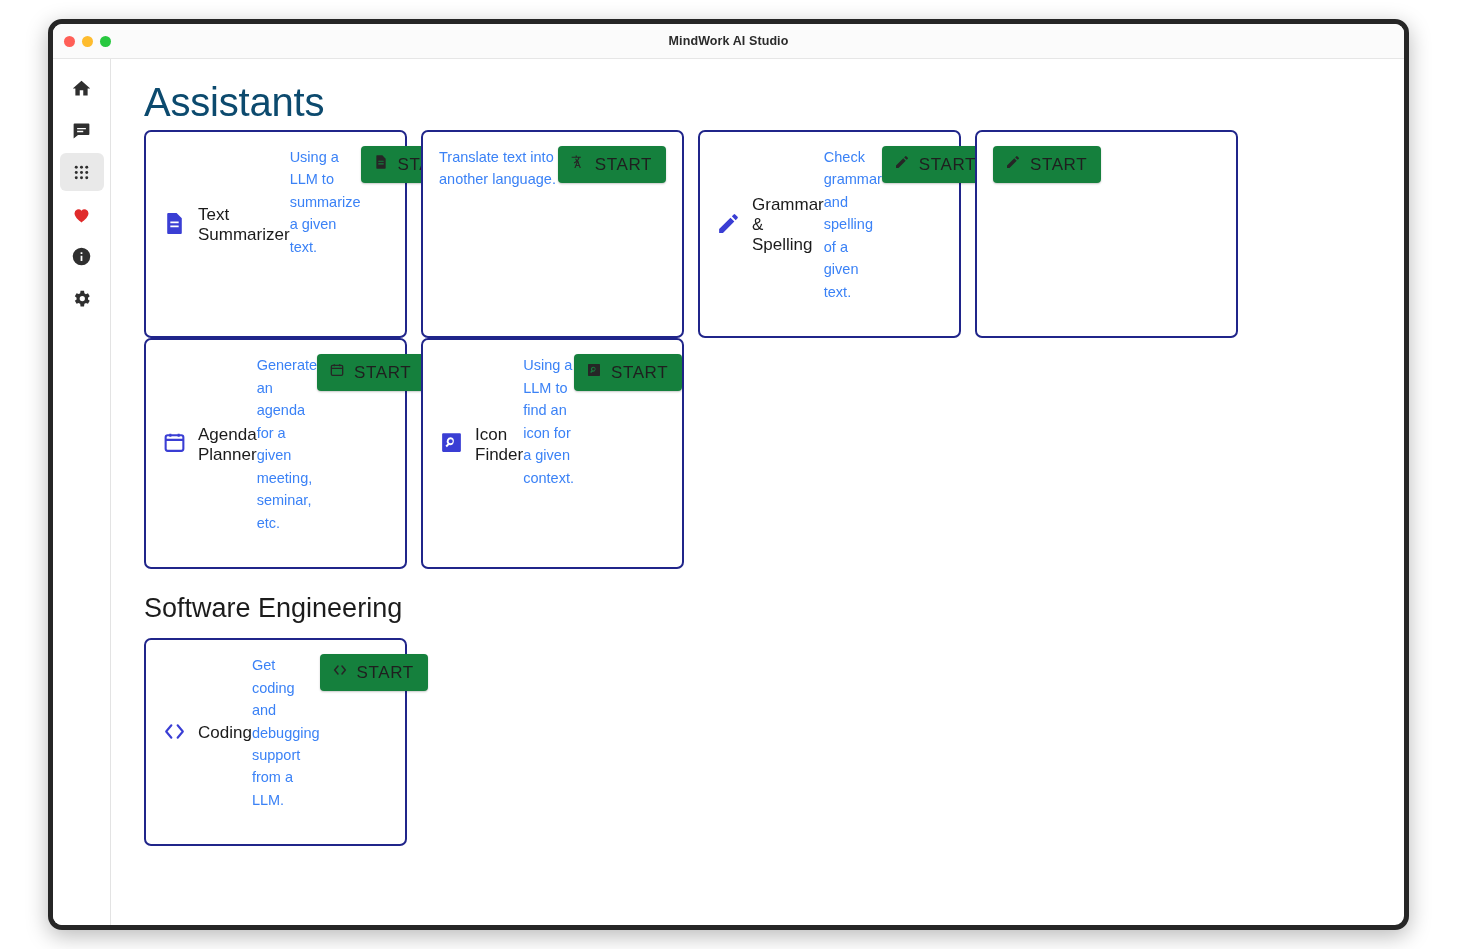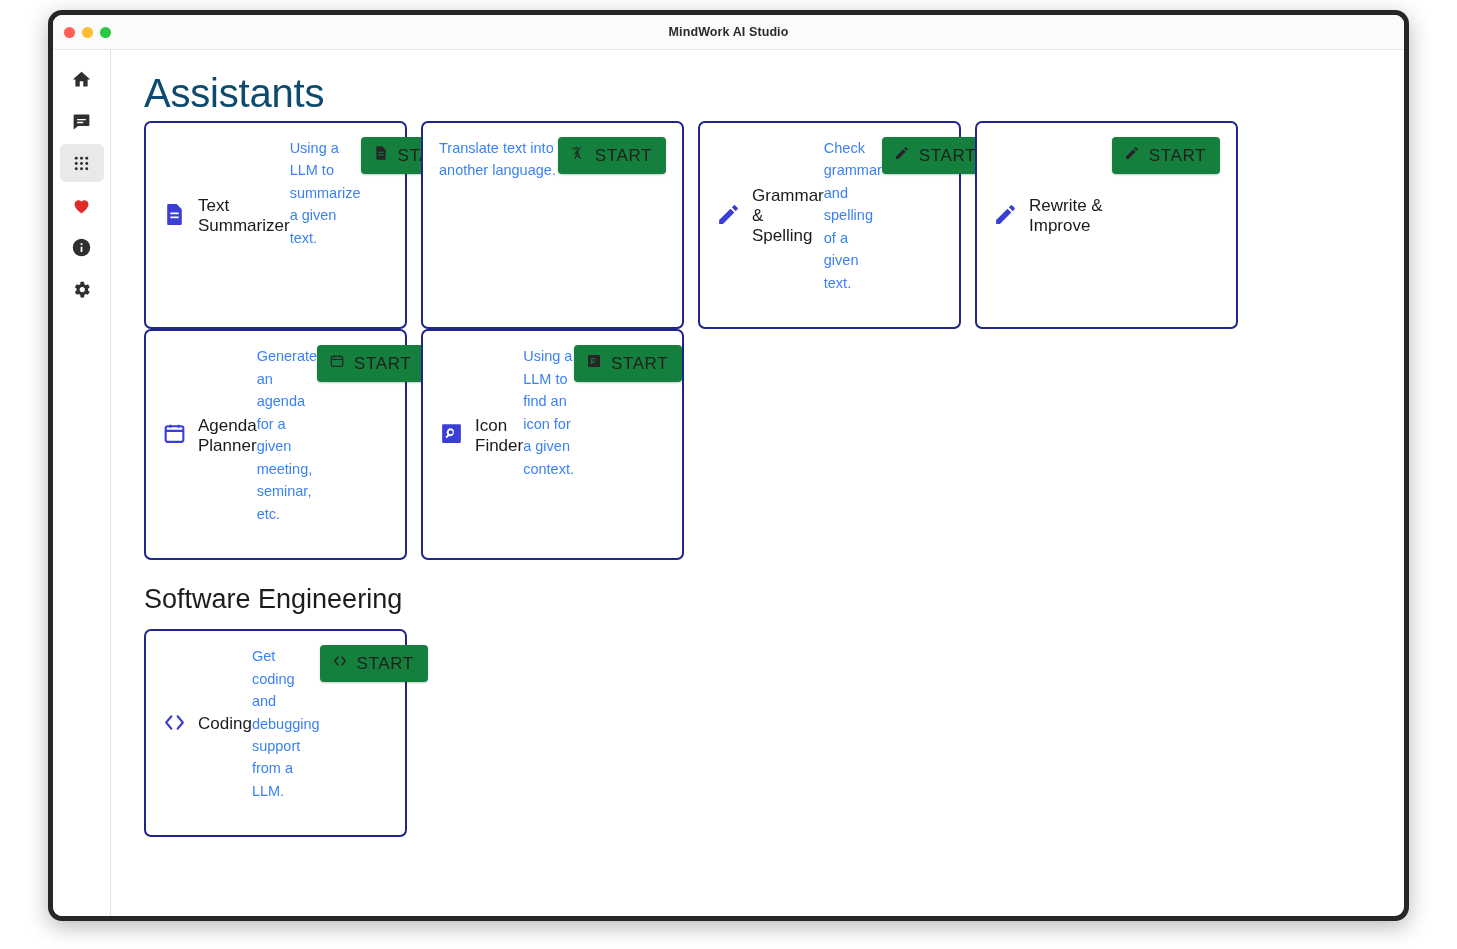--- a/index.html
+++ b/index.html
@@ -8,21 +8,21 @@
     background: #ffffff;
     width: 1457px;
     height: 949px;
     overflow: hidden;
     font-family: "Liberation Sans", sans-serif;
   }
 
   #app-window {
     position: absolute;
     left: 48px;
-    top: 10px;
+    top: 19px;
     width: 1361px;
     height: 911px;
     background: #ffffff;
     border: 5px solid #262626;
     border-radius: 14px;
     box-sizing: border-box;
     overflow: hidden;
     box-shadow: 0 6px 22px rgba(0,0,0,0.28);
   }
 
@@ -297,28 +297,20 @@
             <span class="ic">
               <svg width="16" height="16" viewBox="0 0 24 24" fill="currentColor">
                   <path d="M3 17.3V21h3.7L17.6 10.1l-3.7-3.7L3 17.3zM20.7 7a1 1 0 0 0 0-1.4l-2.3-2.3a1 1 0 0 0-1.4 0l-1.8 1.8 3.7 3.7L20.7 7z"></path>
                 </svg>
             </span>
             <span>START</span>
           </button>
         </div>
 
         <div class="card">
-          <div class="card-head">
-            <span class="ic">
-              <svg width="25" height="25" viewBox="0 0 24 24" fill="currentColor">
-                  <path d="M3 17.3V21h3.7L17.6 10.1l-3.7-3.7L3 17.3zM20.7 7a1 1 0 0 0 0-1.4l-2.3-2.3a1 1 0 0 0-1.4 0l-1.8 1.8 3.7 3.7L20.7 7z"></path>
-                </svg>
-            </span>
-            <span class="card-title">Rewrite &amp; Improve</span>
-          </div>
           <button class="start-btn">
             <span class="ic">
               <svg width="16" height="16" viewBox="0 0 24 24" fill="currentColor">
                   <path d="M3 17.3V21h3.7L17.6 10.1l-3.7-3.7L3 17.3zM20.7 7a1 1 0 0 0 0-1.4l-2.3-2.3a1 1 0 0 0-1.4 0l-1.8 1.8 3.7 3.7L20.7 7z"></path>
                 </svg>
             </span>
             <span>START</span>
           </button>
         </div>
 

